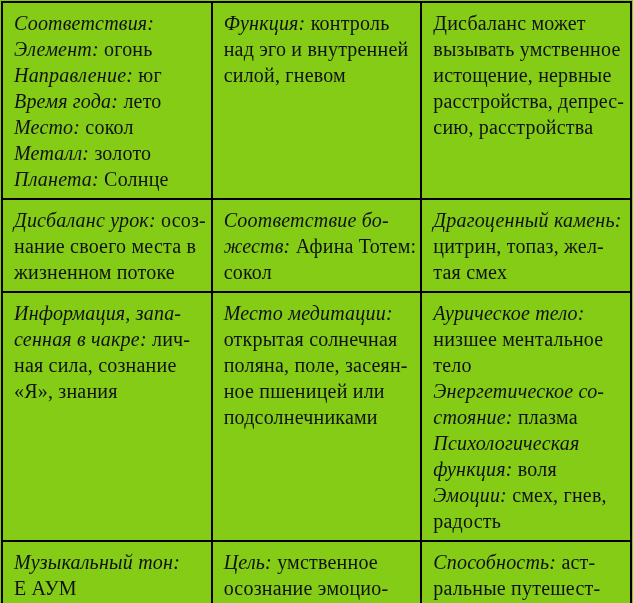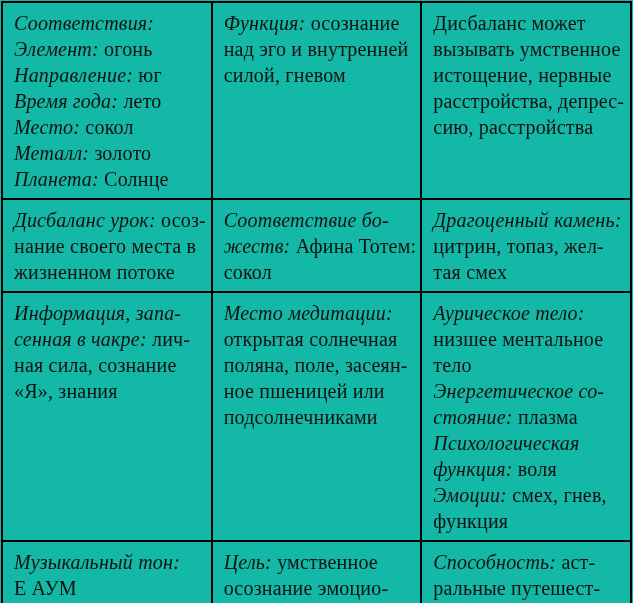--- a/index.html
+++ b/index.html
@@ -3,21 +3,21 @@
 <meta charset="utf-8">
 <style>
   html, body {
     margin: 0;
     padding: 0;
     background: #ffffff;
   }
   .page {
     width: 633px;
     height: 603px;
-    background: #14b8a6;
+    background: #84cc16;
     box-sizing: border-box;
     overflow: hidden;
   }
   table.chakra {
     width: 631px;
     height: 601px;
     margin: 1px;
     border-collapse: collapse;
     table-layout: fixed;
     font-family: "Liberation Serif", "DejaVu Serif", serif;
@@ -51,21 +51,21 @@
           <td>
             <span class="line"><em>Соответствия:</em></span>
             <span class="line"><em>Элемент:</em><span> огонь</span></span>
             <span class="line"><em>Направление:</em><span> юг</span></span>
             <span class="line"><em>Время года:</em><span> лето</span></span>
             <span class="line"><em>Место:</em><span> сокол</span></span>
             <span class="line"><em>Металл:</em><span> золото</span></span>
             <span class="line"><em>Планета:</em><span> Солнце</span></span>
           </td>
           <td>
-            <span class="line"><em>Функция:</em><span> осознание</span></span>
+            <span class="line"><em>Функция:</em><span> контроль</span></span>
             <span class="line"><span>над эго и внутренней</span></span>
             <span class="line"><span>силой, гневом</span></span>
           </td>
           <td>
             <span class="line"><span>Дисбаланс может</span></span>
             <span class="line"><span>вызывать умственное</span></span>
             <span class="line"><span>истощение, нервные</span></span>
             <span class="line"><span>расстройства, депрес-</span></span>
             <span class="line"><span>сию, расстройства</span></span>
           </td>
@@ -103,21 +103,21 @@
           </td>
           <td>
             <span class="line"><em>Аурическое тело:</em></span>
             <span class="line"><span>низшее ментальное</span></span>
             <span class="line"><span>тело</span></span>
             <span class="line"><em>Энергетическое со-</em></span>
             <span class="line"><em>стояние:</em><span> плазма</span></span>
             <span class="line"><em>Психологическая</em></span>
             <span class="line"><em>функция:</em><span> воля</span></span>
             <span class="line"><em>Эмоции:</em><span> смех, гнев,</span></span>
-            <span class="line"><span>функция</span></span>
+            <span class="line"><span>радость</span></span>
           </td>
         </tr>
         <tr>
           <td>
             <span class="line"><em>Музыкальный тон:</em></span>
             <span class="line"><span>Е АУМ</span></span>
           </td>
           <td>
             <span class="line"><em>Цель:</em><span> умственное</span></span>
             <span class="line"><span>осознание эмоцио-</span></span>

